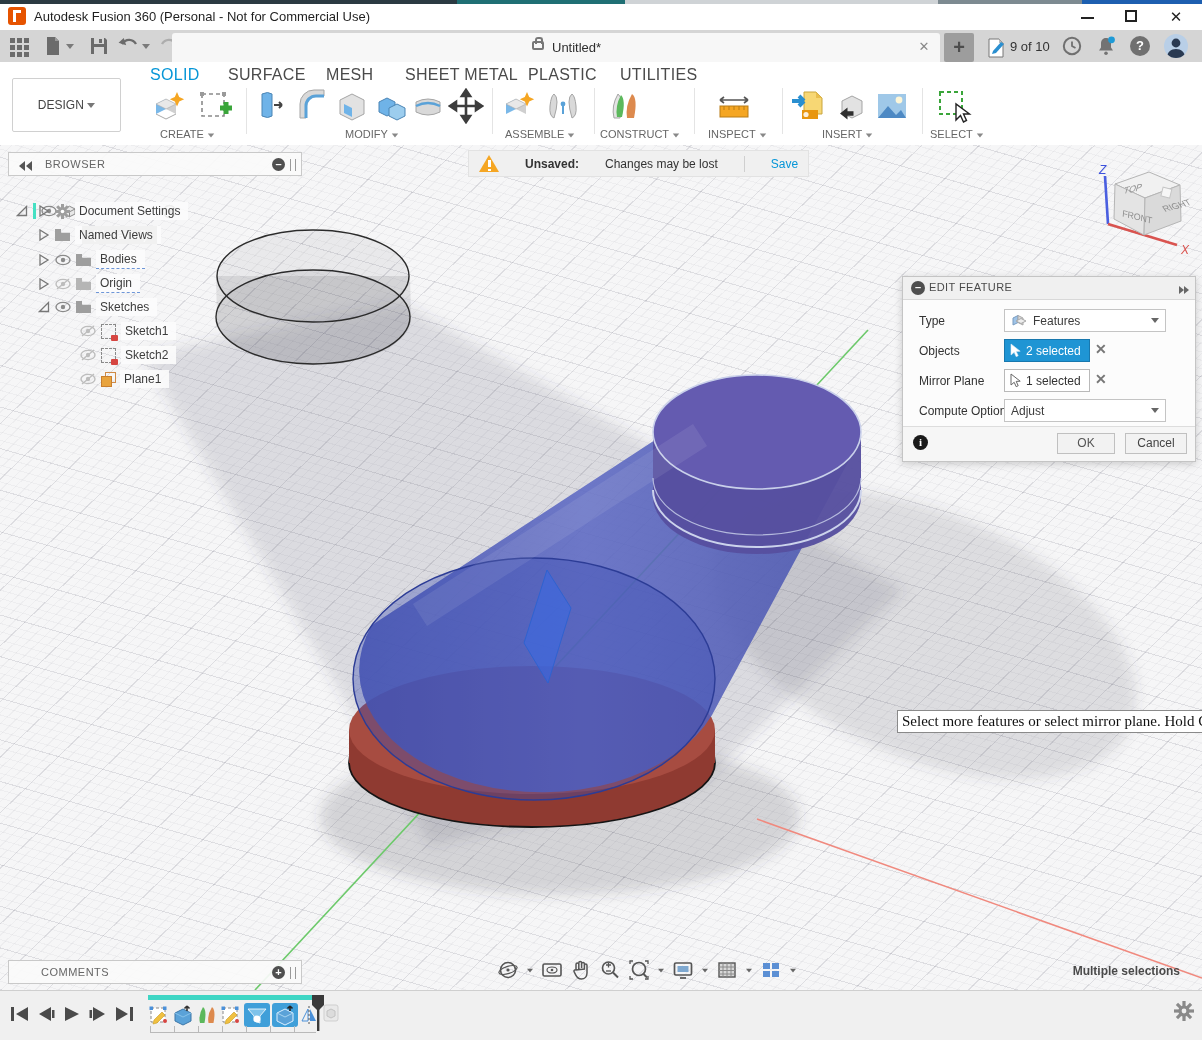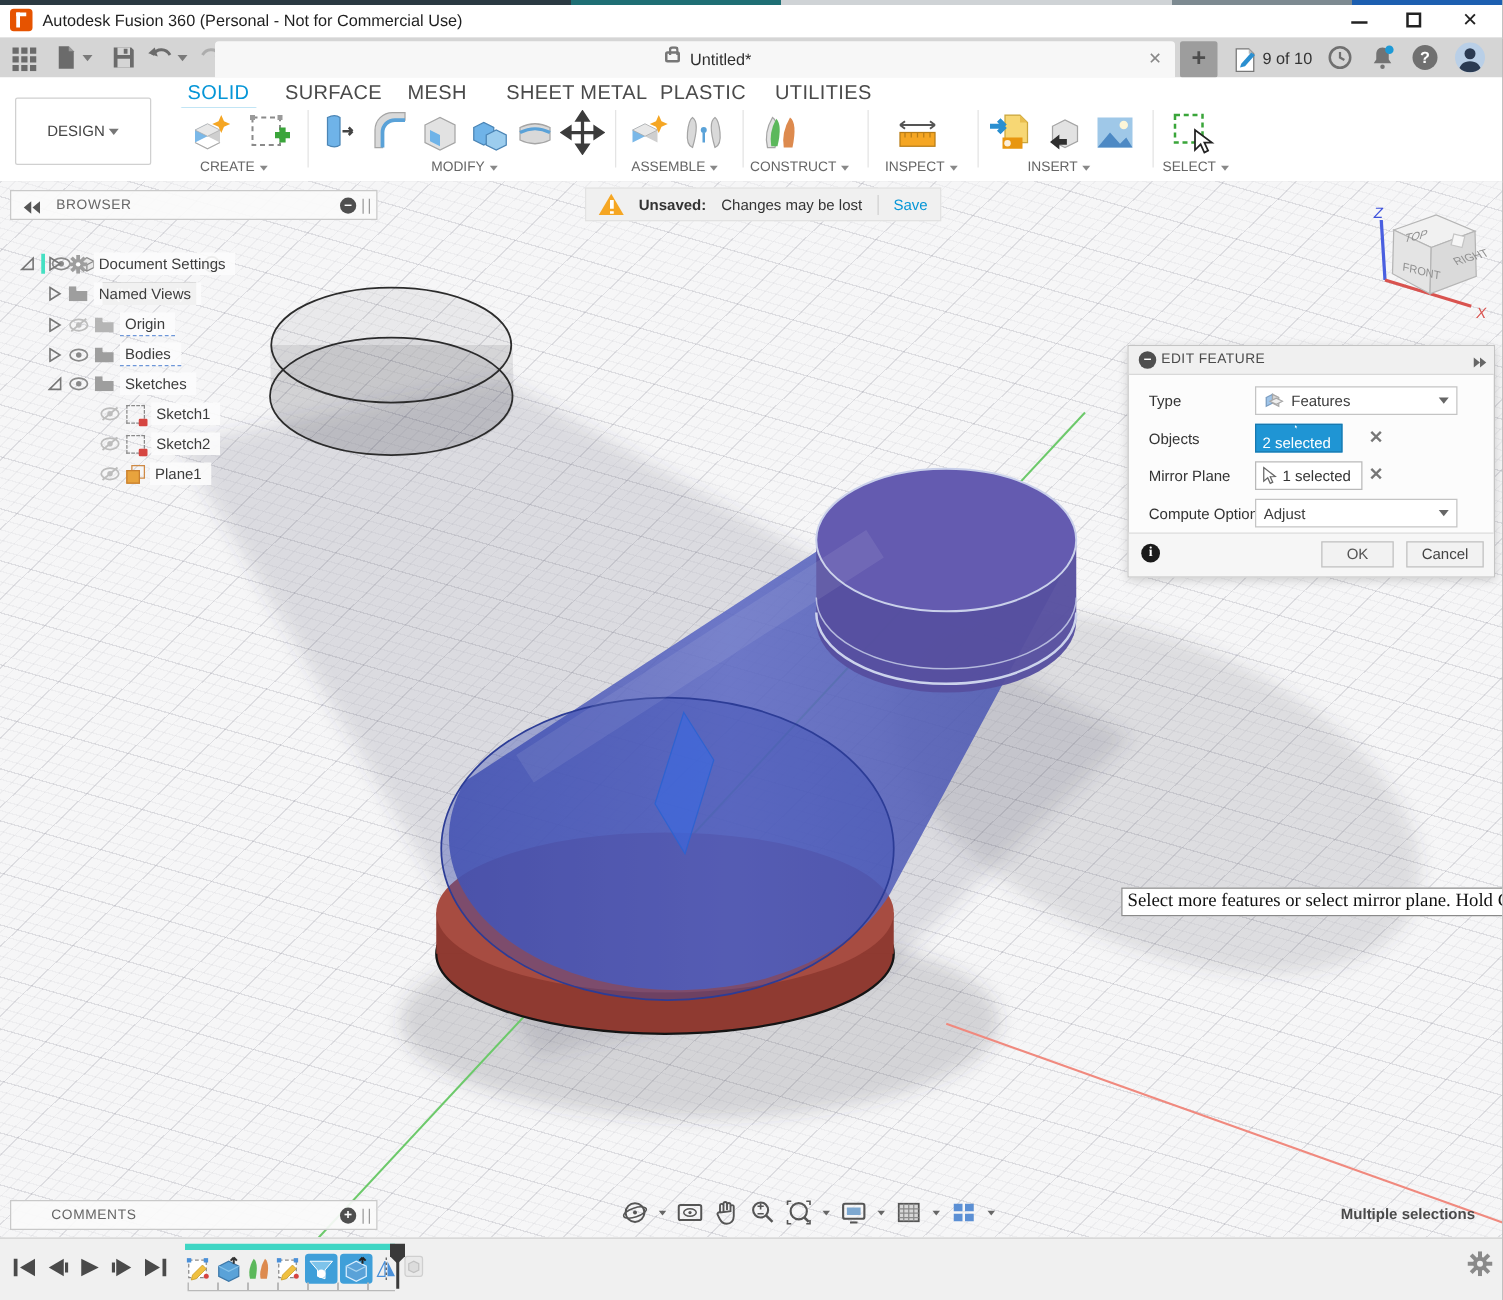--- a/index.html
+++ b/index.html
@@ -76,42 +76,42 @@
   .b-item{position:absolute;top:2px;display:flex;align-items:center;gap:5px;}
   .exp{width:12px;height:12px;flex:0 0 12px;}
   .accent-teal{width:3px;height:16px;background:#45e0c3;flex:0 0 3px;}
   .sketch-ic{position:relative;width:13px;height:13px;border:1px dashed #8a8a8a;flex:0 0 13px;}
   .sketch-ic:after{content:"";position:absolute;right:-3px;bottom:-3px;width:7px;height:6px;background:#d64541;border-radius:1px;}
   .plane-ic{position:relative;width:14px;height:14px;flex:0 0 14px;}
   .plane-ic .pback{position:absolute;left:4px;top:0;width:9px;height:9px;border:1px solid #cf8a45;}
   .plane-ic .pfront{position:absolute;left:0;top:4px;width:9px;height:9px;background:#e8a33d;border:1px solid #c87f2f;}
 
   
-  .warnbar{position:absolute;left:468px;top:5px;height:27px;background:#f0f0f0;border:1px solid #e2e2e2;display:flex;align-items:center;padding:0 10px;gap:12px;box-sizing:border-box;}
+  .warnbar{position:absolute;left:468px;top:5px;height:27px;background:#f0f0f0;border:1px solid #e2e2e2;display:flex;align-items:center;padding:0 10px;gap:26px;box-sizing:border-box;}
   .warn-tri{position:relative;width:0;height:0;border-left:10px solid transparent;border-right:10px solid transparent;border-bottom:17px solid #f5a623;}
   .warn-tri i{position:absolute;left:-1.5px;top:5px;width:3px;height:7px;background:#fff;}
   .warn-tri u{position:absolute;left:-1.5px;top:13.5px;width:3px;height:2.5px;background:#fff;}
   .warn-strong{font-weight:bold;color:#333;}
   .warn-msg{color:#333;}
   .warn-sep{width:1px;height:16px;background:#cfcfcf;}
   .warn-save{color:#0696d7;}
 
   
   .dialog{position:absolute;left:902px;top:131px;width:294px;background:#fcfcfc;border:1px solid #c4c4c4;box-shadow:0 2px 8px rgba(0,0,0,.18);box-sizing:border-box;}
   .dlg-head{position:relative;height:22px;background:#f0f0f0;border-bottom:1px solid #d8d8d8;}
   .dlg-title{position:absolute;left:26px;top:4px;font-size:11px;color:#4a4a4a;letter-spacing:.4px;}
   .dlg-min{position:absolute;left:8px;top:4px;}
   .dlg-fly{position:absolute;right:6px;top:6px;}
   .tri-sm-r{display:inline-block;width:0;height:0;border-top:4px solid transparent;border-bottom:4px solid transparent;border-left:5px solid #666;}
   .dlg-row{position:relative;height:30px;}
   .dlg-lab{position:absolute;left:16px;top:8px;color:#333;}
   .dlg-select{position:absolute;left:101px;top:3px;width:162px;height:23px;border:1px solid #c4c4c4;background:#fff;box-sizing:border-box;display:flex;align-items:center;gap:6px;padding:0 6px;}
   .dlg-select .caret{margin-left:auto;border-top-color:#666;}
   .chip-btn{position:absolute;left:101px;top:3px;height:23px;display:flex;align-items:center;gap:4px;padding:0 8px 0 5px;box-sizing:border-box;font-size:12px;}
-  .chip-blue{background:#1f95d4;border:1px solid #1878ae;color:#fff;flex-direction:column;}
+  .chip-blue{background:#1f95d4;border:1px solid #1878ae;color:#fff;}
   .chip-white{background:#fff;border:1px solid #b9b9b9;color:#333;}
   .chip-x{position:absolute;left:192px;top:5px;color:#777;font-size:14px;font-weight:bold;}
   .dlg-foot{position:relative;height:34px;border-top:1px solid #ddd;background:#f6f6f6;}
   .info-ic{position:absolute;left:10px;top:8px;width:15px;height:15px;border-radius:50%;background:#1a1a1a;color:#fff;font-size:11px;font-weight:bold;font-family:"Liberation Serif",serif;text-align:center;line-height:15px;}
   .dlg-btn{position:absolute;top:6px;height:21px;border:1px solid #c0c0c0;background:#f2f2f2;text-align:center;line-height:19px;font-size:12px;color:#555;box-sizing:border-box;}
 
   
   .hint{position:absolute;left:897px;top:565px;width:310px;height:23px;background:#fff;border:1px solid #8a8a8a;font-family:"Liberation Serif",serif;font-size:15px;color:#111;line-height:21px;padding-left:4px;white-space:nowrap;overflow:hidden;box-sizing:border-box;}
   .multi-sel{position:absolute;right:22px;top:819px;font-weight:bold;color:#4a4a4a;font-size:12px;}
 
@@ -459,46 +459,46 @@
           <span class="b-chip">Named Views</span>
         </div>
       </div>
 
       <div class="b-row">
         <div class="b-item" style="left:30px;">
           <svg class="exp" viewBox="0 0 12 12">
               <polygon points="2,1 10,6 2,11" fill="none" stroke="#777" stroke-width="1.3"></polygon>
             </svg>
           <svg width="16" height="12" viewBox="0 0 16 12">
+              <ellipse cx="8" cy="6" rx="7" ry="4.6" fill="none" stroke="#8a8a8a" stroke-width="1.4"></ellipse>
+              <circle cx="8" cy="6" r="2.2" fill="#8a8a8a"></circle>
+            </svg>
+          <svg width="15" height="12" viewBox="0 0 15 12">
+              <path d="M0 2 h5 l1.5 1.8 h8.5 v8.2 h-15 z" fill="#9e9e9e"></path>
+              <rect x="0" y="0" width="6" height="3" fill="#9e9e9e"></rect>
+            </svg>
+          <span class="b-chip dashed-u">Bodies</span>
+        </div>
+      </div>
+
+      <div class="b-row">
+        <div class="b-item" style="left:30px;">
+          <svg class="exp" viewBox="0 0 12 12">
+              <polygon points="2,1 10,6 2,11" fill="none" stroke="#777" stroke-width="1.3"></polygon>
+            </svg>
+          <svg width="16" height="12" viewBox="0 0 16 12">
               <ellipse cx="8" cy="6" rx="7" ry="4.6" fill="none" stroke="#bdbdbd" stroke-width="1.4"></ellipse>
               <circle cx="8" cy="6" r="2.2" fill="#bdbdbd"></circle>
               <line x1="2" y1="11" x2="14" y2="1" stroke="#bdbdbd" stroke-width="1.4"></line>
             </svg>
           <svg width="15" height="12" viewBox="0 0 15 12">
               <path d="M0 2 h5 l1.5 1.8 h8.5 v8.2 h-15 z" fill="#b5b5b5"></path>
               <rect x="0" y="0" width="6" height="3" fill="#b5b5b5"></rect>
             </svg>
           <span class="b-chip dashed-u">Origin</span>
-        </div>
-      </div>
-
-      <div class="b-row">
-        <div class="b-item" style="left:30px;">
-          <svg class="exp" viewBox="0 0 12 12">
-              <polygon points="2,1 10,6 2,11" fill="none" stroke="#777" stroke-width="1.3"></polygon>
-            </svg>
-          <svg width="16" height="12" viewBox="0 0 16 12">
-              <ellipse cx="8" cy="6" rx="7" ry="4.6" fill="none" stroke="#8a8a8a" stroke-width="1.4"></ellipse>
-              <circle cx="8" cy="6" r="2.2" fill="#8a8a8a"></circle>
-            </svg>
-          <svg width="15" height="12" viewBox="0 0 15 12">
-              <path d="M0 2 h5 l1.5 1.8 h8.5 v8.2 h-15 z" fill="#9e9e9e"></path>
-              <rect x="0" y="0" width="6" height="3" fill="#9e9e9e"></rect>
-            </svg>
-          <span class="b-chip dashed-u">Bodies</span>
         </div>
       </div>
 
       <div class="b-row">
         <div class="b-item" style="left:30px;">
           <svg class="exp" viewBox="0 0 12 12">
               <polygon points="1.5,10.5 10.5,1.5 10.5,10.5" fill="none" stroke="#777" stroke-width="1.3"></polygon>
             </svg>
           <svg width="16" height="12" viewBox="0 0 16 12">
               <ellipse cx="8" cy="6" rx="7" ry="4.6" fill="none" stroke="#8a8a8a" stroke-width="1.4"></ellipse>

